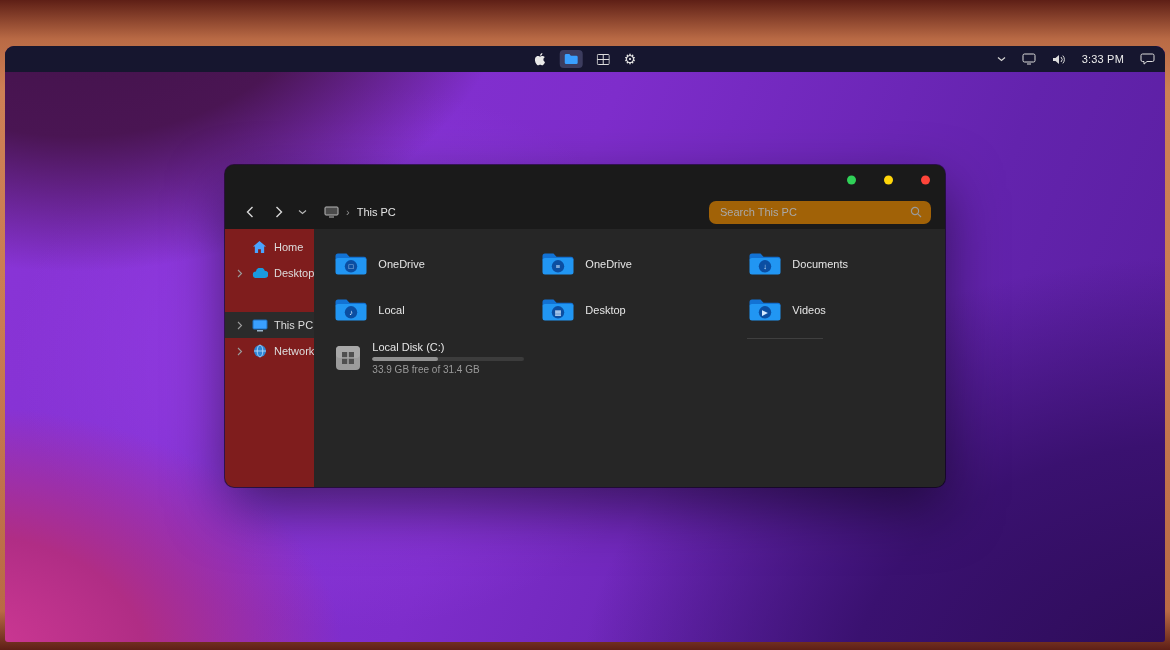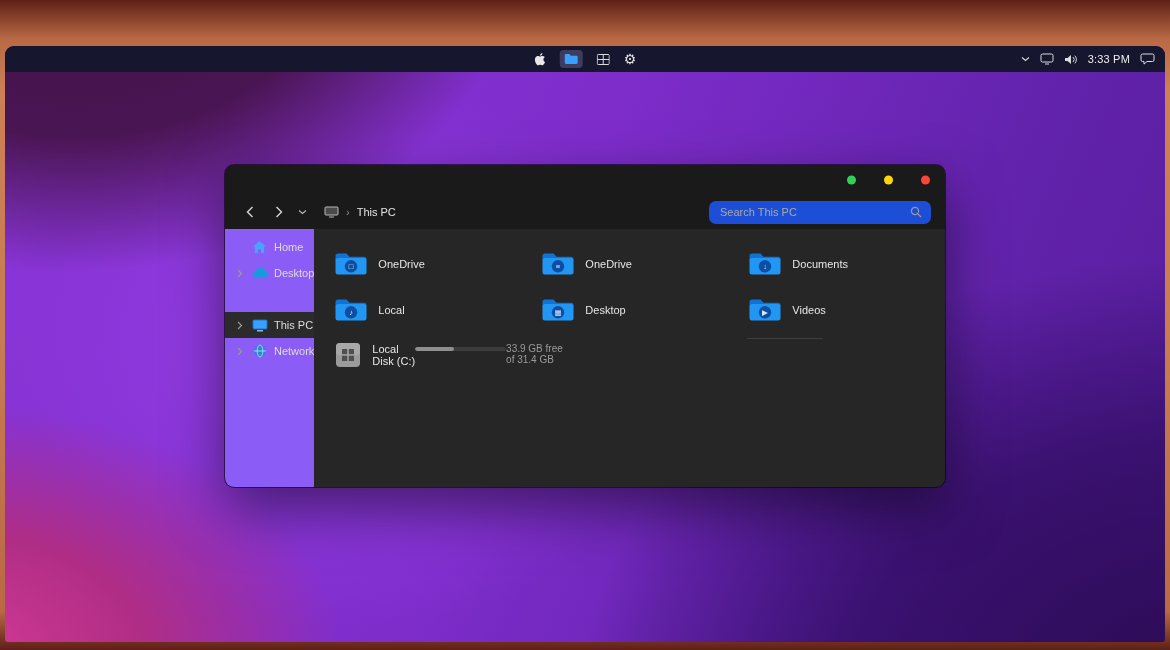--- a/index.html
+++ b/index.html
@@ -17,21 +17,21 @@
       radial-gradient(620px 400px at -4% 102%, #d23a96 0%, #b02d85 30%, rgba(176,45,133,0) 62%),
       radial-gradient(700px 520px at 6% -18%, #3f1147 0%, #4a1553 38%, rgba(74,21,83,0) 64%),
       radial-gradient(520px 420px at 30% 52%, rgba(168,78,255,.5) 0%, rgba(168,78,255,0) 65%),
       radial-gradient(900px 620px at 104% 108%, #2a0b52 0%, #3a1170 40%, rgba(58,17,112,0) 70%),
       linear-gradient(112deg,#8a35d8 0%,#7e2dcb 45%,#6323ad 75%,#571d9c 100%); }
 
   
   .menubar { position:absolute; left:0; right:0; top:0; height:26px; background:#16162f; }
   .mb-center { position:absolute; left:50%; top:0; transform:translateX(-50%); height:100%;
     display:flex; align-items:center; gap:14px; }
-  .mb-right { position:absolute; right:10px; top:0; height:100%; display:flex; align-items:center; gap:10px; }
+  .mb-right { position:absolute; right:10px; top:0; height:100%; display:flex; align-items:center; gap:16px; }
   .mb-icon { display:inline-flex; align-items:center; justify-content:center; line-height:0; }
   .mb-icon.active-app { background:#3c3c5e; border-radius:4px; padding:3px 4px; }
   .mb-gear { font-size:14px; color:#e2e2e2; line-height:1; }
   .mb-time { font-size:11px; color:#ececec; letter-spacing:.2px; }
 
   
   .window { position:absolute; left:220px; top:119px; width:720px; height:322px;
     border-radius:9px; overflow:hidden; background:#1f1f1f;
     box-shadow:0 22px 55px rgba(0,0,0,.5), 0 0 0 1px rgba(0,0,0,.55); }
 
@@ -41,44 +41,44 @@
   .tl.g { background:#30d158; } .tl.y { background:#ffd60a; } .tl.r { background:#ff453a; }
 
   .toolbar { display:flex; align-items:center; height:34px; background:#1a1a1a; padding:0 14px; gap:7px; }
   .navbtn { width:22px; height:22px; display:flex; align-items:center; justify-content:center;
     border:none; background:transparent; border-radius:4px; line-height:0; }
   .histchev { display:flex; align-items:center; margin-left:1px; line-height:0; }
   .crumb { display:flex; align-items:center; gap:7px; margin-left:10px; }
   .crumb-sep { color:#8f8f8f; font-size:11px; line-height:1; }
   .crumb-label { color:#e3e3e3; font-size:11px; }
   .search { position:relative; margin-left:auto; width:222px; }
-  .search-input { width:100%; height:23px; background:#1d4ed8; border:none; outline:none;
+  .search-input { width:100%; height:23px; background:#a16207; border:none; outline:none;
     border-radius:7px; color:#cfcfcf; font-size:11px; padding:0 28px 0 11px;
     font-family:"Liberation Sans","DejaVu Sans",sans-serif; }
   .search-input::placeholder { color:#a9a9a9; }
   .search-mag { position:absolute; right:9px; top:50%; transform:translateY(-50%); line-height:0; }
 
   .wmain { display:flex; height:258px; }
-  .sidebar { width:130px; background:#8b5cf6; padding-top:5px;text-align:right; }
+  .sidebar { width:130px; background:#7f1d1d; padding-top:5px;text-align:right; }
   .side-item { height:26px; display:flex; align-items:center; gap:6px; padding-left:10px;
     font-size:11px; color:#dddddd; }
   .side-item.selected { background:#2b2b2b; }
   .side-gap { height:26px; }
   .chev { width:10px; display:inline-flex; justify-content:center; line-height:0; }
   .sicon { width:17px; display:inline-flex; justify-content:center; line-height:0; }
 
   .content { position:relative; flex:1; background:#262626; padding:12px 20px; }
   .fgrid { display:grid; grid-template-columns:repeat(3,207px); grid-auto-rows:46px; align-items:center; }
   .fitem { display:flex; align-items:center; gap:10px; }
   .ficon { line-height:0; }
   .flabel { font-size:11px; color:#e6e6e6; }
 
   .drives { display:grid; grid-template-columns:repeat(3,207px); margin-top:8px; align-items:center; }
   .ditem { display:flex; align-items:center; gap:10px; }
-  .dinfo { display:flex; flex-direction:row; }
+  .dinfo { display:flex; flex-direction:column; }
   .dlabel { font-size:11px; color:#e6e6e6; }
   .dbar { width:152px; height:4px; background:#3c3c3c; border-radius:2px; margin:4px 0 3px 0; overflow:hidden; }
   .dfill { height:100%; width:0; background:#8f8f8f; border-radius:2px; }
   .ddetail { font-size:10px; color:#9a9a9a; }
   .disc { width:30px; height:30px; border-radius:50%;
     background:radial-gradient(circle at 50% 50%, #141414 0 3px, #8a8a8a 3.5px 5px, #303030 5.5px 9.5px, #5a5a5a 10px 11px, #333333 11.5px 15px);
     box-shadow:0 0 0 1px #3e3e3e inset; }
   .group-divider { position:absolute; left:433px; top:109px; width:76px; height:1px; background:#3f3f3f; }
 
   svg { display:block; }

